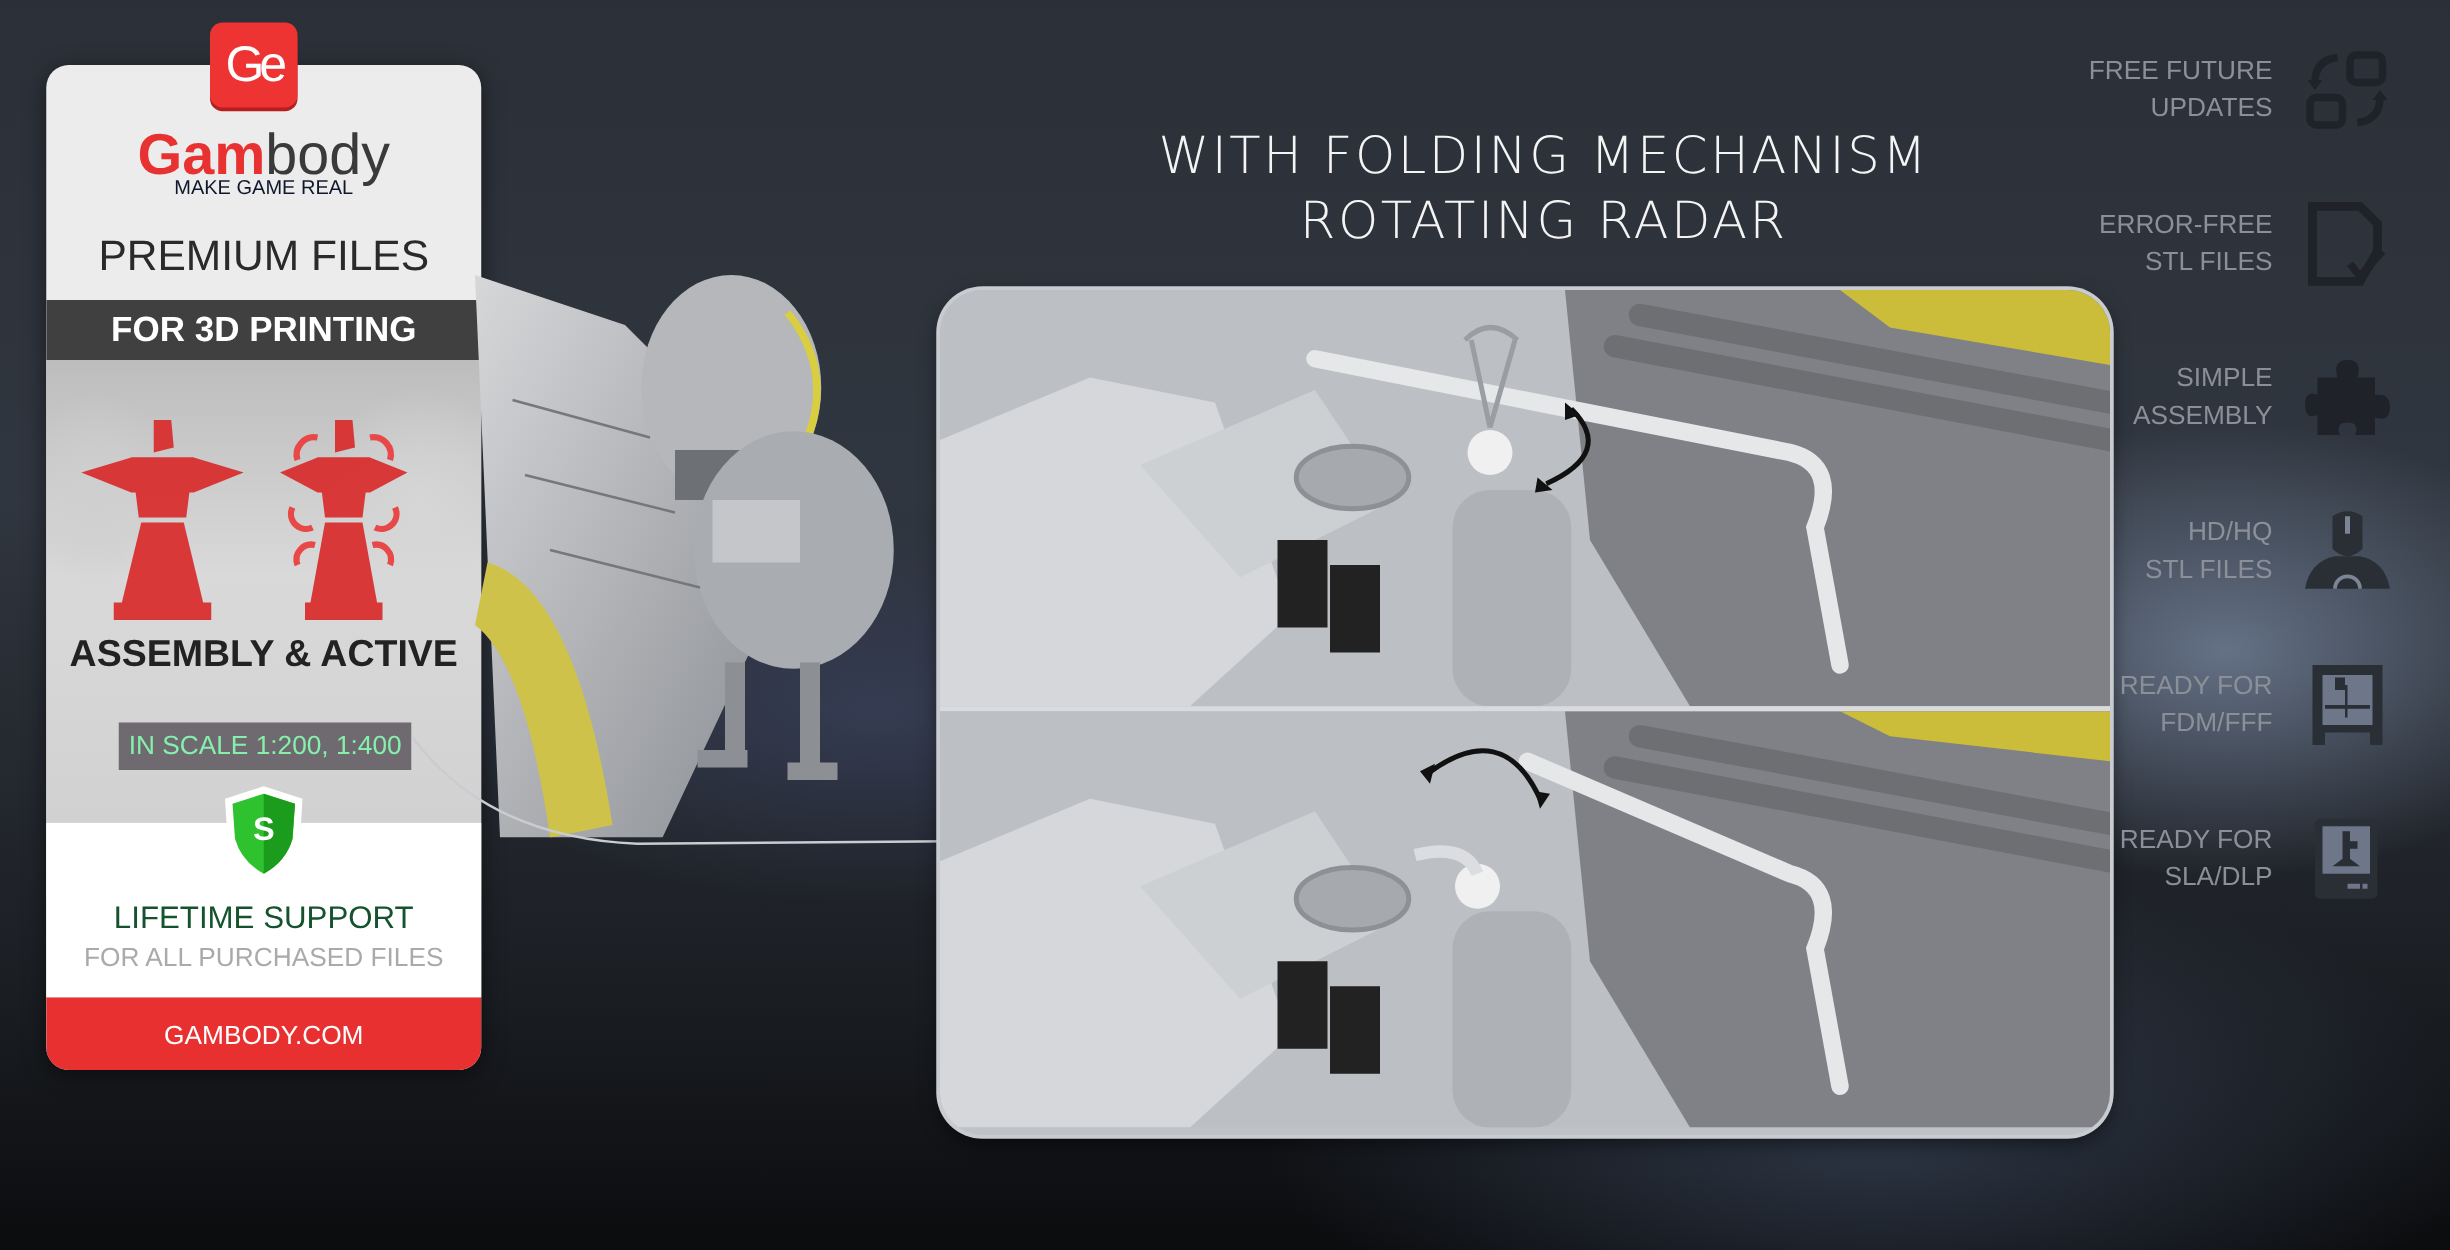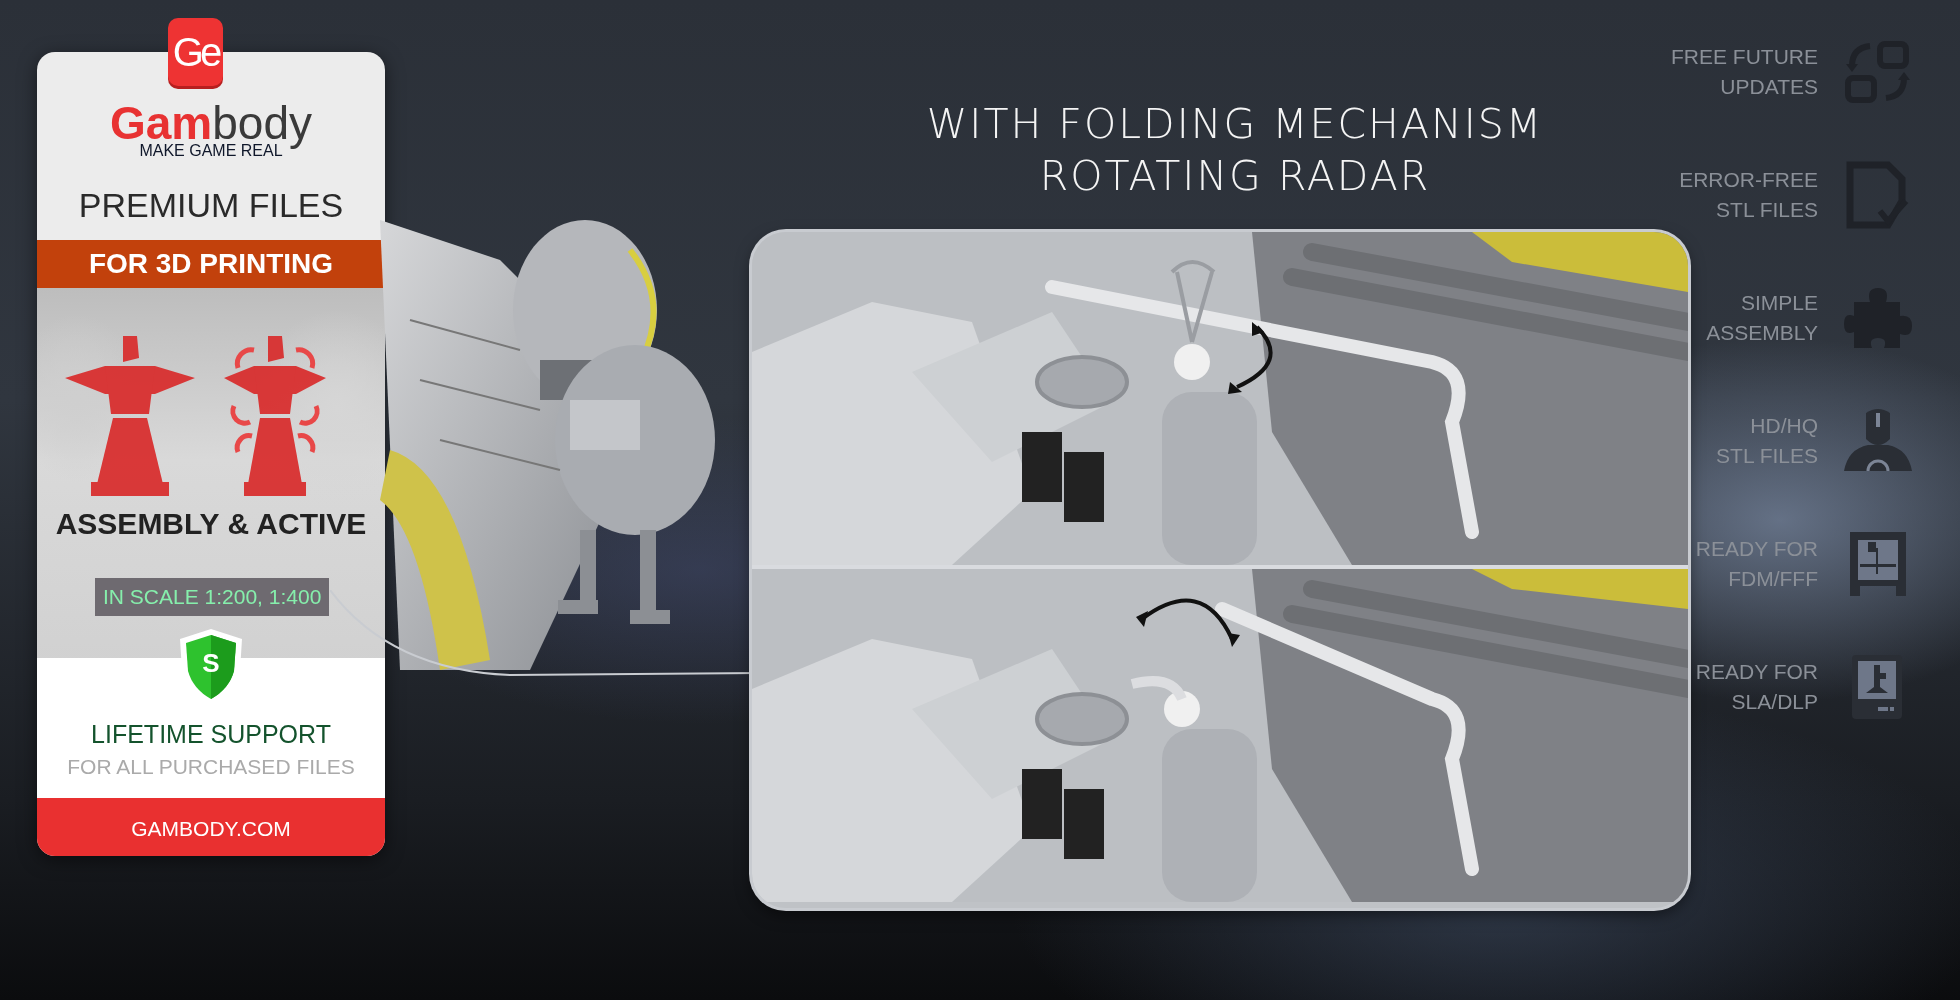--- a/index.html
+++ b/index.html
@@ -8,30 +8,30 @@
     font-family:"DejaVu Sans", sans-serif;
     background:
       radial-gradient(ellipse 420px 260px at 1780px 520px, rgba(120,135,160,0.75), rgba(0,0,0,0) 70%),
       radial-gradient(ellipse 700px 300px at 1500px 900px, rgba(70,85,110,0.55), rgba(0,0,0,0) 70%),
       radial-gradient(ellipse 500px 220px at 700px 570px, rgba(80,90,140,0.35), rgba(0,0,0,0) 70%),
       linear-gradient(180deg, #2b3038 0%, #30363f 40%, #1a1d22 80%, #0b0c0e 100%);
   }
   
   .card { position:absolute; left:37px; top:52px; width:348px; height:804px; border-radius:18px;
           background:#ececec; overflow:hidden; box-shadow:0 4px 18px rgba(0,0,0,.5); }
-  .logo-badge { position:absolute; left:168px; top:18px; width:55px; height:68px; border-radius:10px;
+  .logo-badge { position:absolute; left:168px; top:18px; width:70px; height:68px; border-radius:10px;
           background:#ee3333; box-shadow:0 3px 0 #b71f1f; z-index:5;
           display:flex; align-items:center; justify-content:center; color:#fff;
           font-family:"Liberation Sans", sans-serif; font-size:40px; letter-spacing:-4px; }
   .brand { position:absolute; top:44px; left:0; width:100%; text-align:center; font-family:"Liberation Sans", sans-serif; }
   .brand .gam { color:#e83232; font-weight:bold; font-size:46px; }
   .brand .body { color:#3a3a3a; font-size:46px; }
   .tagline { position:absolute; top:90px; left:0; width:100%; text-align:center; color:#0f172a; font-size:16px; font-family:"Liberation Sans", sans-serif; }
   .premium { position:absolute; top:134px; left:0; width:100%; text-align:center; color:#2a2a2a; font-size:34px; font-family:"Liberation Sans", sans-serif; }
-  .printing { position:absolute; top:188px; left:0; width:100%; height:48px; background:#c2410c;
+  .printing { position:absolute; top:188px; left:0; width:100%; height:48px; background:#404040;
           color:#fff; font-weight:bold; font-size:28px; text-align:center; line-height:48px; font-family:"Liberation Sans", sans-serif; }
   .card-art { position:absolute; top:236px; left:0; width:100%; height:430px;
           background:
             radial-gradient(ellipse 90px 120px at 40px 110px, #cfcfcf, rgba(0,0,0,0) 70%),
             radial-gradient(ellipse 120px 140px at 300px 120px, #d6d6d6, rgba(0,0,0,0) 70%),
             linear-gradient(180deg, #bdbdbd 0%, #d9d9d9 40%, #cfcfcf 100%); }
   .figure { position:absolute; }
   .assembly { position:absolute; top:455px; left:0; width:100%; text-align:center; color:#222; font-weight:bold; font-size:30px; font-family:"Liberation Sans", sans-serif; }
   .scale { position:absolute; top:526px; left:58px; height:38px; padding:0 8px; background:#6e6a70;
           color:#86efac; font-size:21px; line-height:38px; font-family:"Liberation Sans", sans-serif; }

